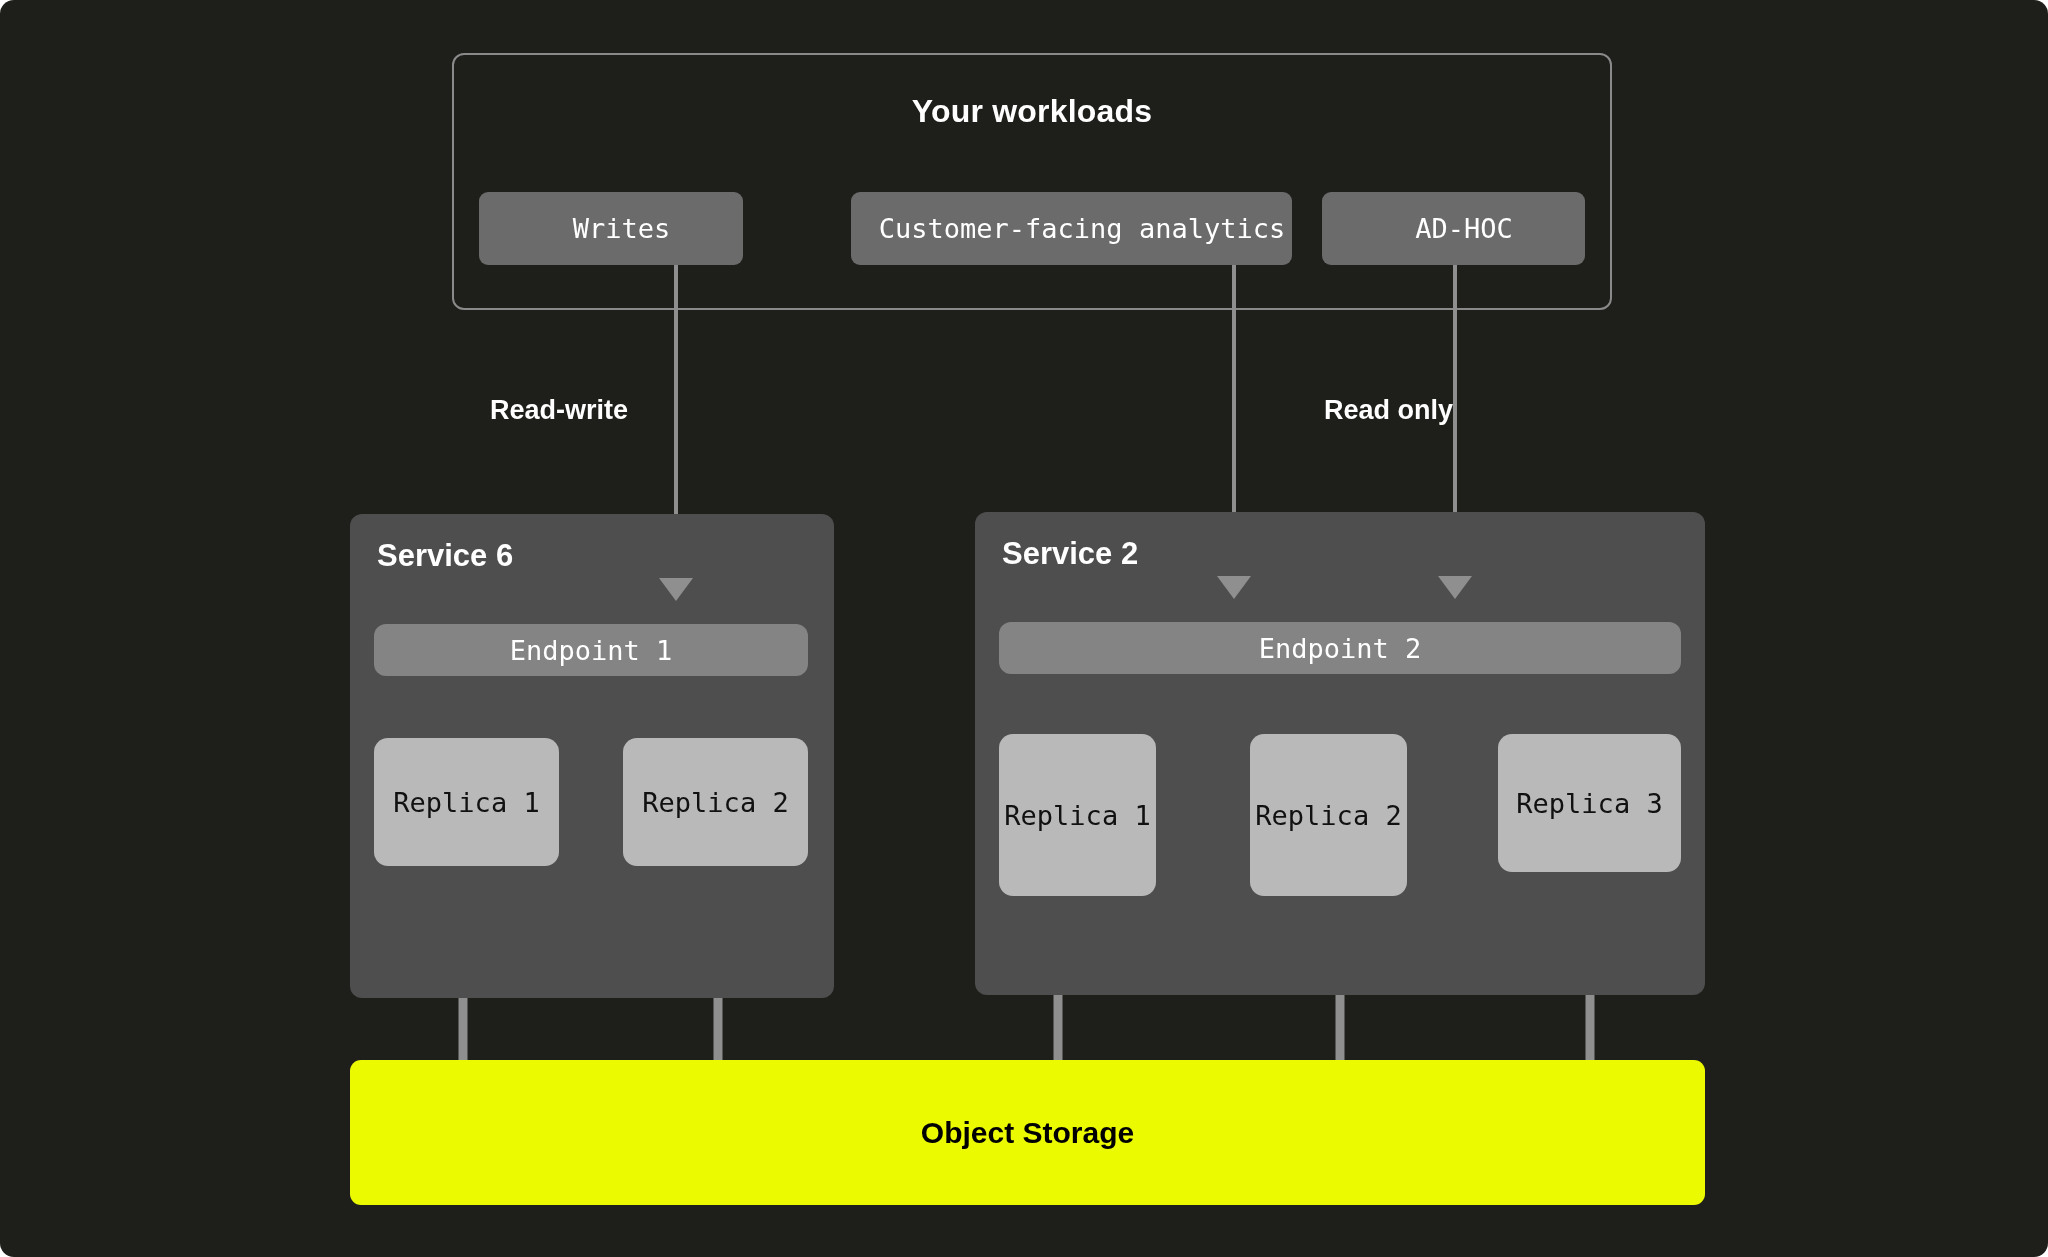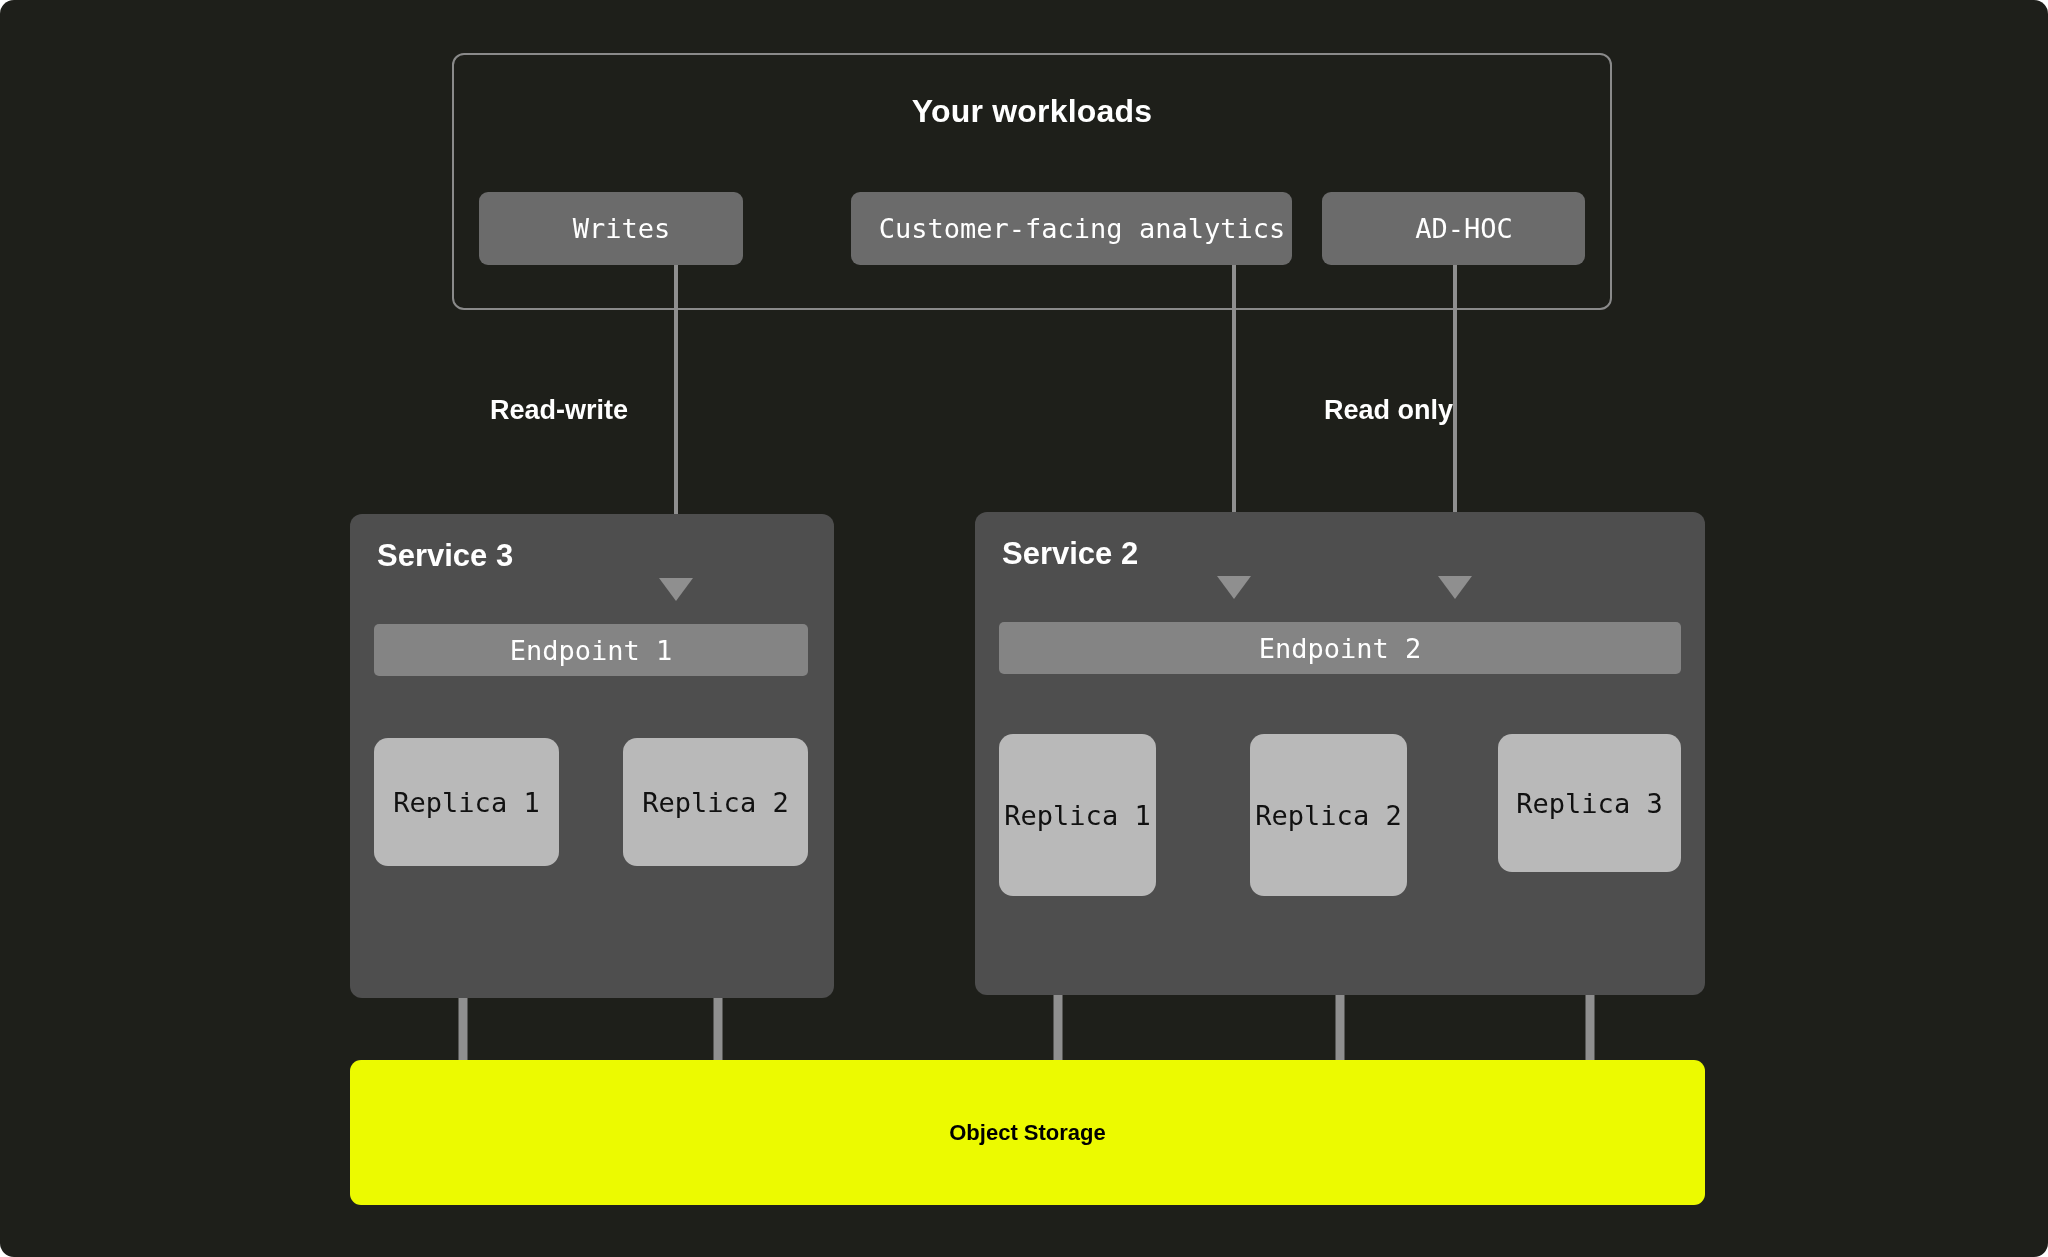--- a/index.html
+++ b/index.html
@@ -90,21 +90,21 @@
     position: absolute;
     left: 27px; top: 24px;
     color: #FFFFFF;
     font-size: 31px;
     font-weight: bold;
   }
 
   .endpoint-bar {
     position: absolute;
     background: #848484;
-    border-radius: 5px;
+    border-radius: 12px;
     color: #FFFFFF;
     font-family: "DejaVu Sans Mono", "Liberation Mono", monospace;
     font-size: 27px;
     display: flex;
     align-items: center;
     justify-content: center;
     height: 52px;
     box-sizing: border-box;
   }
   #endpoint-1 { left: 24px;  top: 110px; width: 434px; }
@@ -134,21 +134,21 @@
   #object-storage {
     position: absolute;
     left: 350px; top: 1060px;
     width: 1355px; height: 145px;
     background: #ECFA00;
     border-radius: 11px;
     display: flex;
     align-items: center;
     justify-content: center;
     color: #000000;
-    font-size: 22px;
+    font-size: 30px;
     font-weight: bold;
     box-sizing: border-box;
     z-index: 2;
   }
 </style>
 </head>
 <body>
 
 <div id="canvas">
 
@@ -173,21 +173,21 @@
   <div class="chip" id="chip-writes">Writes</div>
   <div class="chip" id="chip-analytics">Customer-facing analytics</div>
   <div class="chip" id="chip-adhoc">AD-HOC</div>
 
   <div class="edge-label" id="label-read-write">Read-write</div>
   <div class="edge-label" id="label-read-only">Read only</div>
 
   <div class="layer-boxes">
 
     <div class="service-box" id="service-1">
-      <div class="service-title">Service 3</div>
+      <div class="service-title">Service 6</div>
       <div class="endpoint-bar" id="endpoint-1">Endpoint 1</div>
       <div class="replica" id="s1-replica-1">Replica 1</div>
       <div class="replica" id="s1-replica-2">Replica 2</div>
     </div>
 
     <div class="service-box" id="service-2">
       <div class="service-title">Service 2</div>
       <div class="endpoint-bar" id="endpoint-2">Endpoint 2</div>
       <div class="replica" id="s2-replica-1">Replica 1</div>
       <div class="replica" id="s2-replica-2">Replica 2</div>

